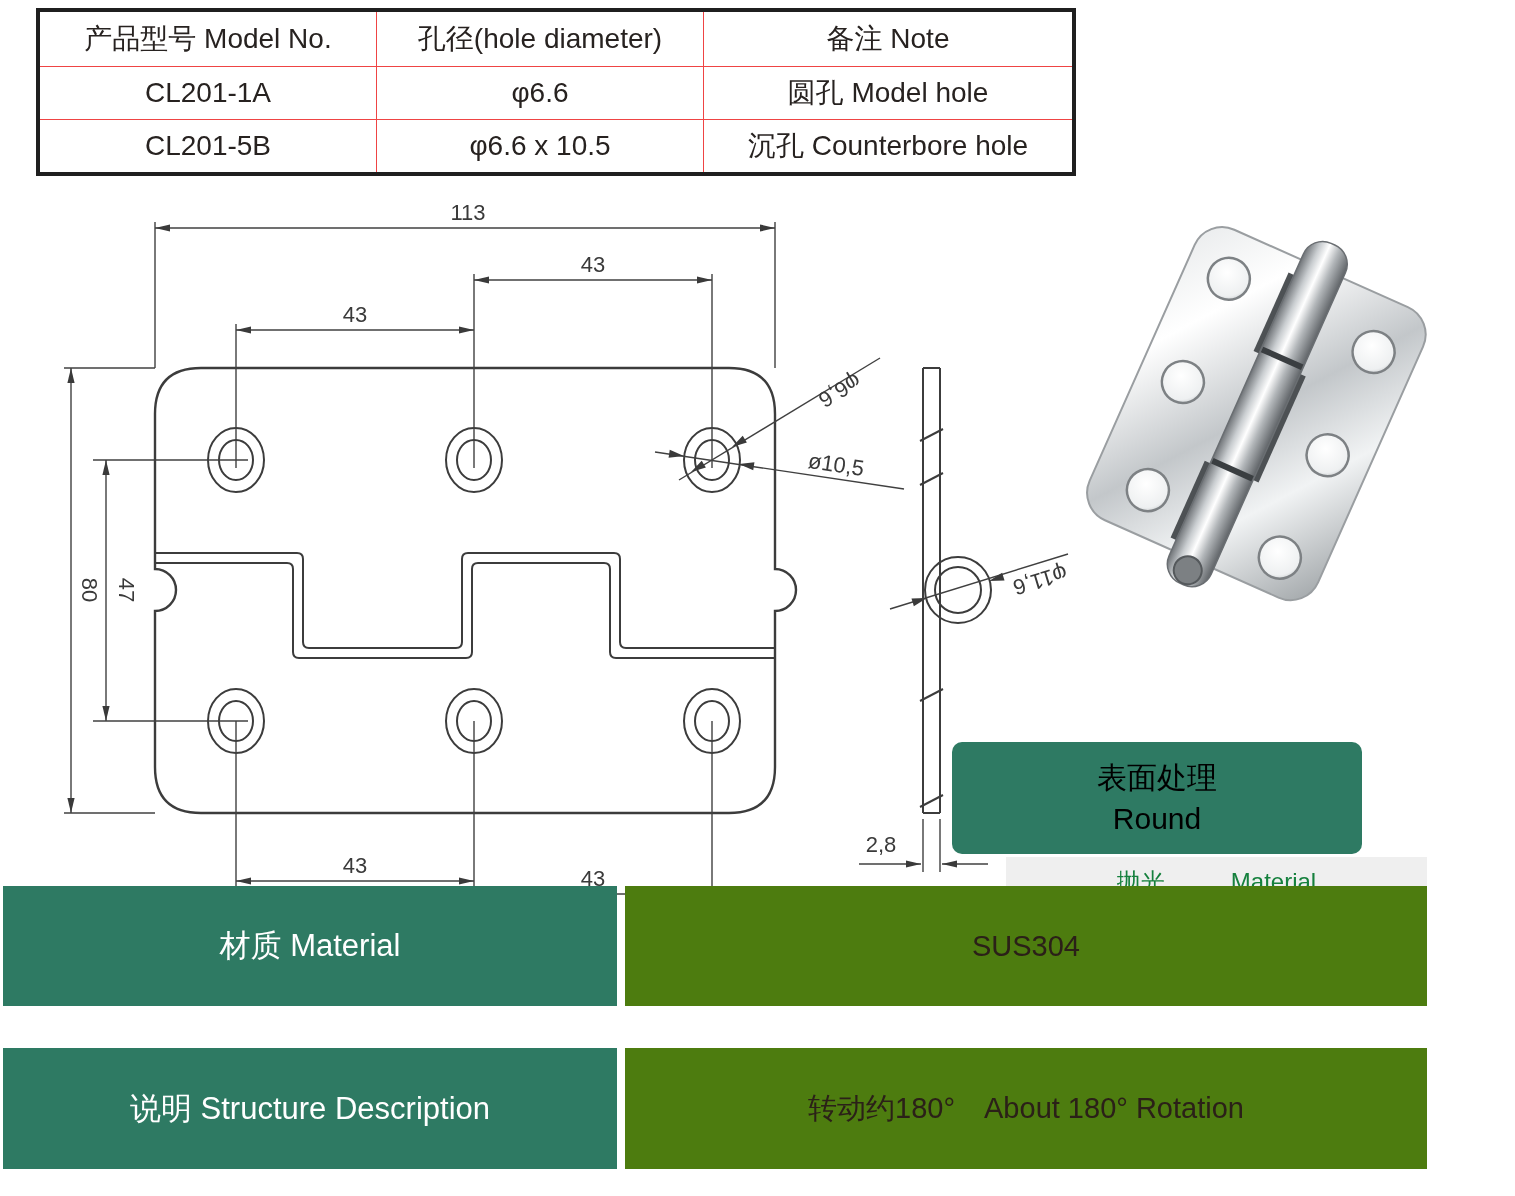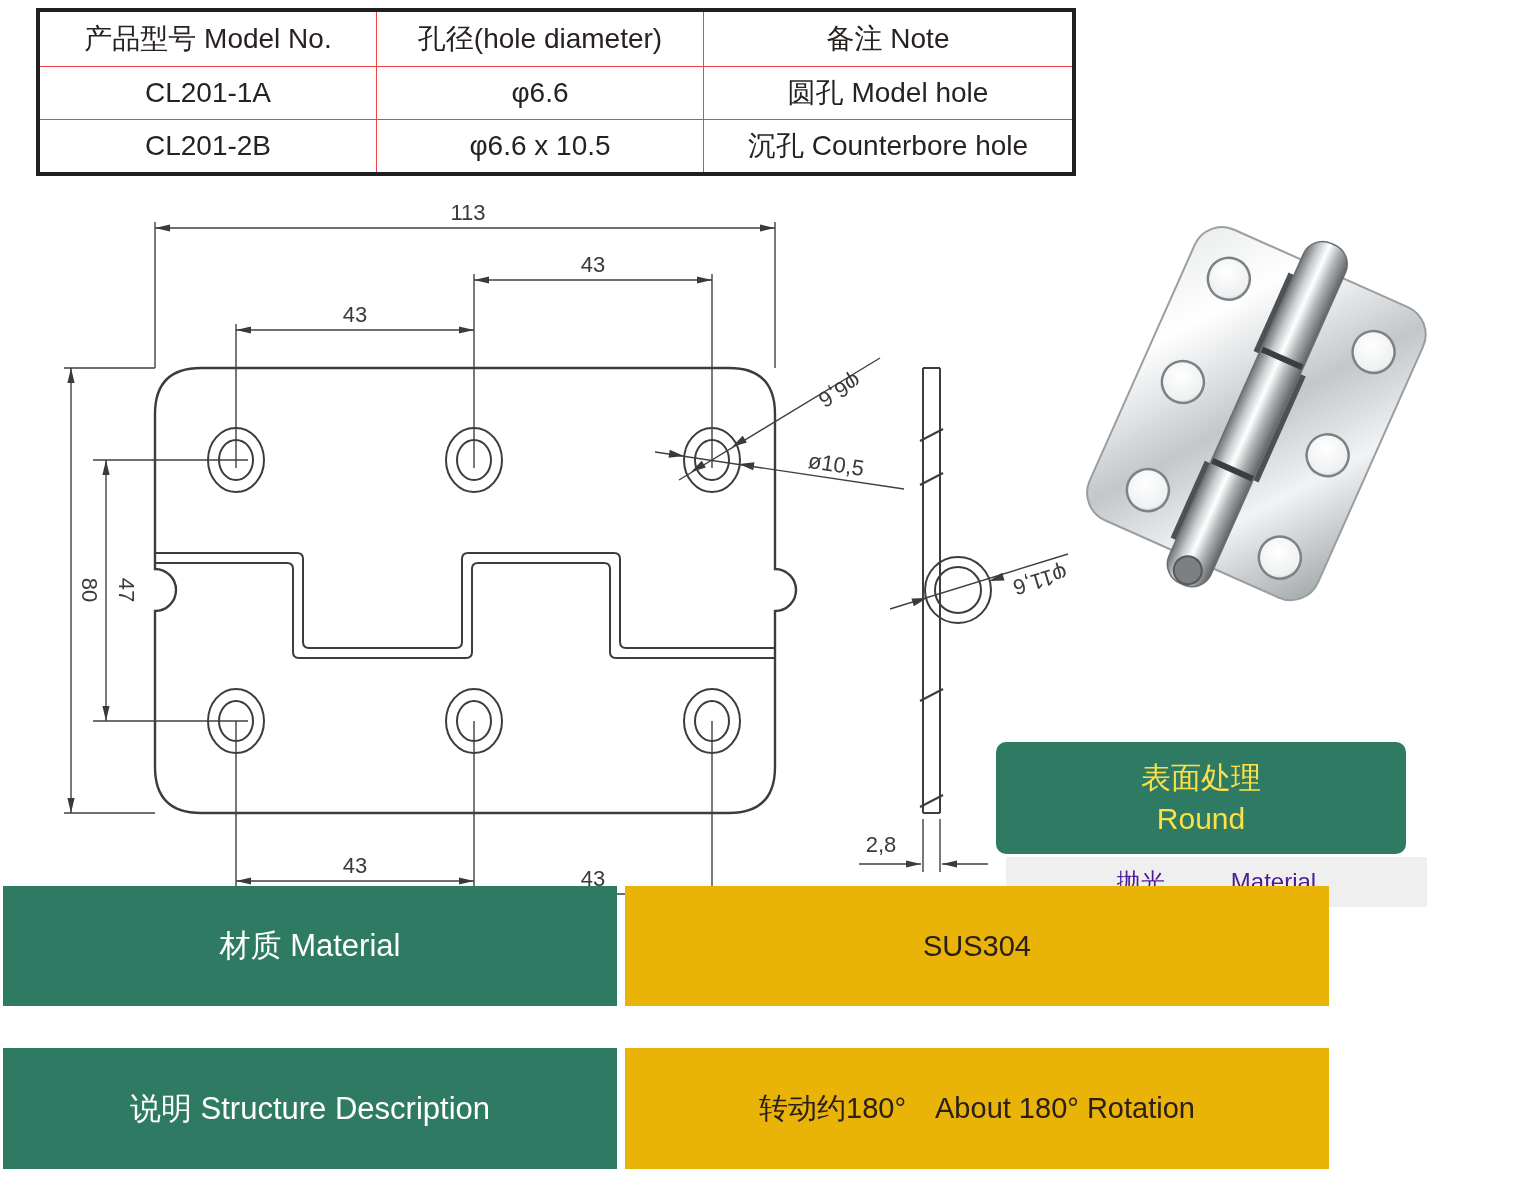--- a/index.html
+++ b/index.html
@@ -18,31 +18,31 @@
   .drawing{position:absolute;left:30px;top:200px;}
   .drawing text{font-family:"Liberation Sans",sans-serif;font-size:22px;fill:#3a3a3a;
                 text-anchor:middle;}
   .dl{stroke:#404040;stroke-width:1.4;fill:none;}
   .ol{stroke:#3c3c3c;stroke-width:2.4;fill:none;}
   .cl{stroke:#3c3c3c;stroke-width:2;fill:none;}
   .arrowhead{fill:#3a3a3a;}
   
   .photo{position:absolute;left:1058px;top:210px;}
   
-  .finish-card{position:absolute;left:996px;top:742px;width:410px;height:112px;
+  .finish-card{position:absolute;left:952px;top:742px;width:410px;height:112px;
                background:#2e7a63;border-radius:10px;display:flex;flex-direction:column;
-               align-items:center;justify-content:center;color:#fde047;font-size:30px;
+               align-items:center;justify-content:center;color:#000000;font-size:30px;
                line-height:1.38;}
   .finish-value{position:absolute;left:1006px;top:857px;width:421px;height:50px;
                 background:#efefef;display:flex;align-items:center;justify-content:center;
-                gap:66px;font-size:24px;color:#4c1d95;}
+                gap:66px;font-size:24px;color:#15803d;}
   
   .info-label{position:absolute;left:3px;width:614px;background:#2e7a63;color:#ffffff;
               display:flex;align-items:center;justify-content:center;font-size:31px;}
-  .info-value{position:absolute;left:625px;width:704px;background:#eab308;color:#2b2018;
+  .info-value{position:absolute;left:625px;width:802px;background:#4d7c0f;color:#2b2018;
               display:flex;align-items:center;justify-content:center;font-size:29px;
               white-space:pre;}
   .r1{top:886px;height:120px;}
   .r2{top:1036px;height:121px;margin-top:12px;}
 </style>
 </head>
 <body>
 
 <div class="page">
 
@@ -52,21 +52,21 @@
       <td class="c1">产品型号 Model No.</td>
       <td class="c2">孔径(hole diameter)</td>
       <td class="c3">备注 Note</td>
     </tr>
     <tr class="row">
       <td>CL201-1A</td>
       <td>φ6.6</td>
       <td>圆孔 Model hole</td>
     </tr>
     <tr class="row">
-      <td>CL201-2B</td>
+      <td>CL201-5B</td>
       <td>φ6.6 x 10.5</td>
       <td>沉孔 Counterbore hole</td>
     </tr>
   </tbody>
     </table>
 
   <svg class="drawing" width="1040" height="720" viewBox="0 0 1040 720">
     <defs>
       <marker id="arr" markerWidth="18" markerHeight="10" refX="16" refY="5" orient="auto-start-reverse" markerUnits="userSpaceOnUse">
         <path d="M16,5 L1,1.4 L1,8.6 Z" fill="#3a3a3a"></path>

